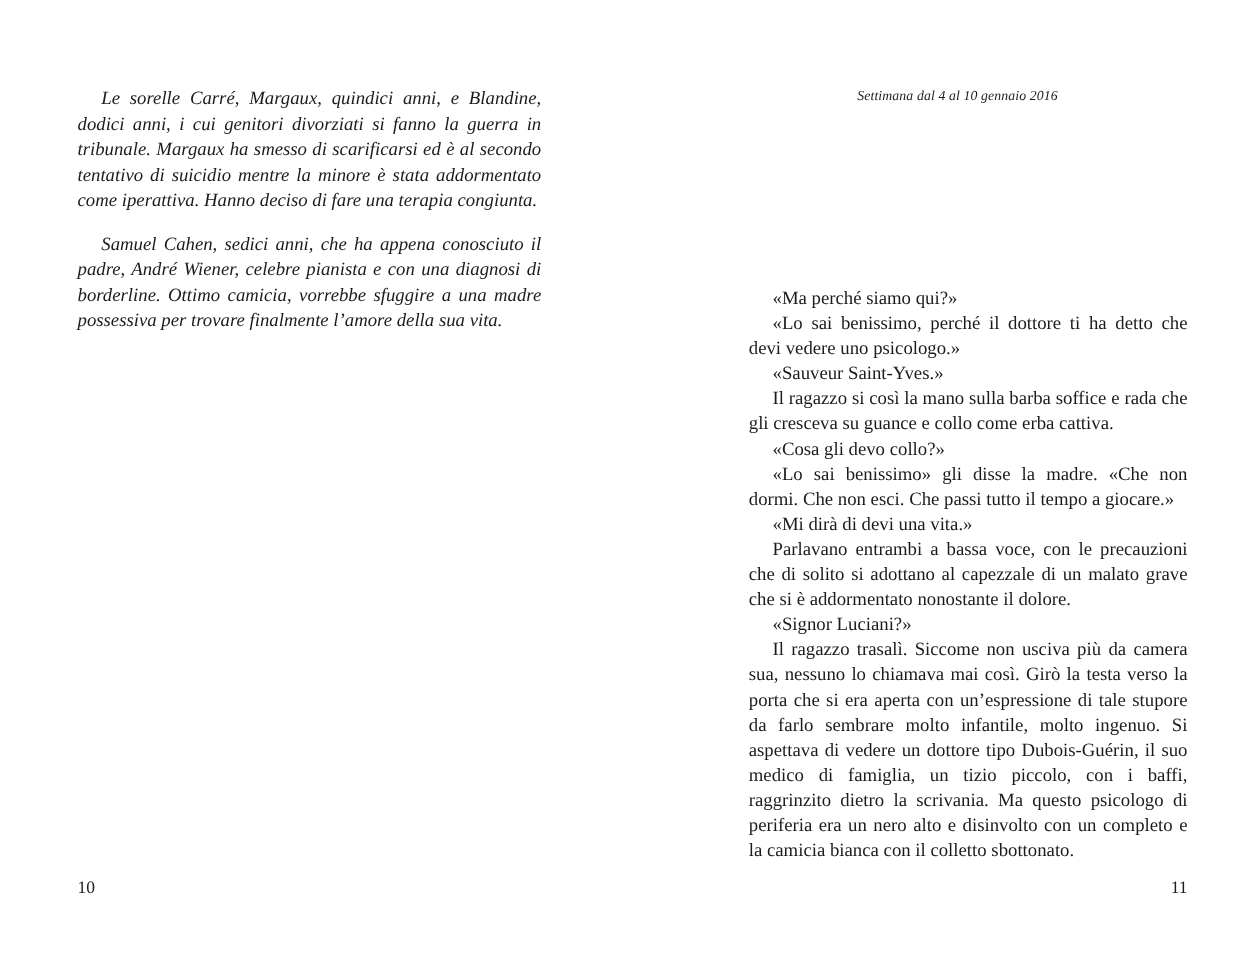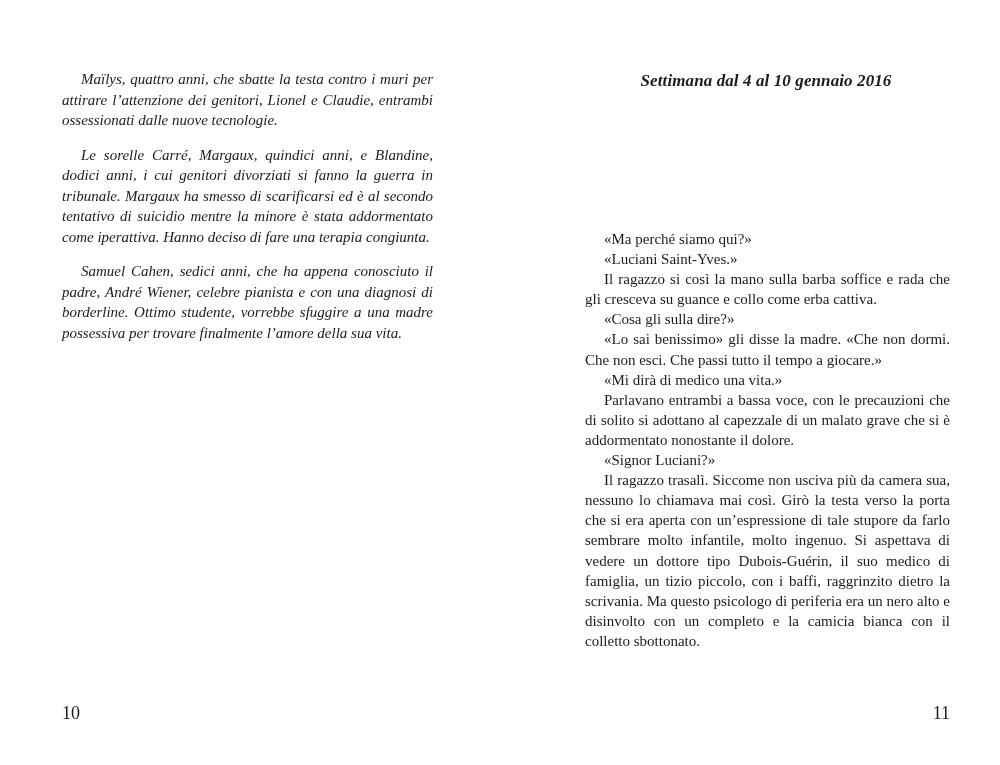--- a/index.html
+++ b/index.html
@@ -41,72 +41,72 @@
     -webkit-hyphens: auto;
   }
 
   .chapter-heading {
     position: absolute;
     top: 71px;
     left: 0;
     right: 0;
     text-align: center;
     font-style: italic;
-    font-weight: bold;
-    font-size: 17px;
+    font-weight: normal;
+    font-size: 11px;
     letter-spacing: 0.1px;
   }
 
   .right-text {
     position: absolute;
     top: 229px;
-    left: 3px;
+    left: 17px;
     right: 0;
   }
   .right-text p {
     font-size: 15px;
     line-height: 20.1px;
     text-align: justify;
     text-indent: 19px;
     margin: 0;
     hyphens: auto;
     -webkit-hyphens: auto;
   }
 
   .page-number {
     position: absolute;
     top: 703px;
-    font-size: 18px;
+    font-size: 14px;
   }
   .page-number-left  { left: 0; }
   .page-number-right { right: 0; text-align: right; }
 </style>
 </head>
 <body>
 
 <div class="spread">
 
   <div class="page page-left">
     <div class="left-text">
-      <p>Maïlys, quattro anni, che sbatte la testa contro i muri per attirare l’attenzione dei genitori, Lionel e Claudie, entrambi ossessionati dalle nuove tecnologie.</p>
       <p>Le sorelle Carré, Margaux, quindici anni, e Blandine, dodici anni, i cui genitori divorziati si fanno la guerra in tribunale. Margaux ha smesso di scarificarsi ed è al secondo tentativo di suicidio mentre la minore è stata addormentato come iperattiva. Hanno deciso di fare una terapia congiunta.</p>
-      <p>Samuel Cahen, sedici anni, che ha appena conosciuto il padre, André Wiener, celebre pianista e con una diagnosi di borderline. Ottimo studente, vorrebbe sfuggire a una madre possessiva per trovare finalmente l’amore della sua vita.</p>
+      <p>Samuel Cahen, sedici anni, che ha appena conosciuto il padre, André Wiener, celebre pianista e con una diagnosi di borderline. Ottimo camicia, vorrebbe sfuggire a una madre possessiva per trovare finalmente l’amore della sua vita.</p>
     </div>
     <div class="page-number page-number-left">10</div>
   </div>
 
   <div class="page page-right">
     <div class="chapter-heading">Settimana dal 4 al 10 gennaio 2016</div>
     <div class="right-text">
       <p>«Ma perché siamo qui?»</p>
-      <p>«Luciani Saint-Yves.»</p>
+      <p>«Lo sai benissimo, perché il dottore ti ha detto che devi vedere uno psicologo.»</p>
+      <p>«Sauveur Saint-Yves.»</p>
       <p>Il ragazzo si così la mano sulla barba soffice e rada che gli cresceva su guance e collo come erba cattiva.</p>
-      <p>«Cosa gli sulla dire?»</p>
+      <p>«Cosa gli devo collo?»</p>
       <p>«Lo sai benissimo» gli disse la madre. «Che non dormi. Che non esci. Che passi tutto il tempo a giocare.»</p>
-      <p>«Mi dirà di medico una vita.»</p>
+      <p>«Mi dirà di devi una vita.»</p>
       <p>Parlavano entrambi a bassa voce, con le precauzioni che di solito si adottano al capezzale di un malato grave che si è addormentato nonostante il dolore.</p>
       <p>«Signor Luciani?»</p>
       <p>Il ragazzo trasalì. Siccome non usciva più da camera sua, nessuno lo chiamava mai così. Girò la testa verso la porta che si era aperta con un’espressione di tale stupore da farlo sembrare molto infantile, molto ingenuo. Si aspettava di vedere un dottore tipo Dubois-Guérin, il suo medico di famiglia, un tizio piccolo, con i baffi, raggrinzito dietro la scrivania. Ma questo psicologo di periferia era un nero alto e disinvolto con un completo e la camicia bianca con il colletto sbottonato.</p>
     </div>
     <div class="page-number page-number-right">11</div>
   </div>
 
 </div>
 
 </body></html>

